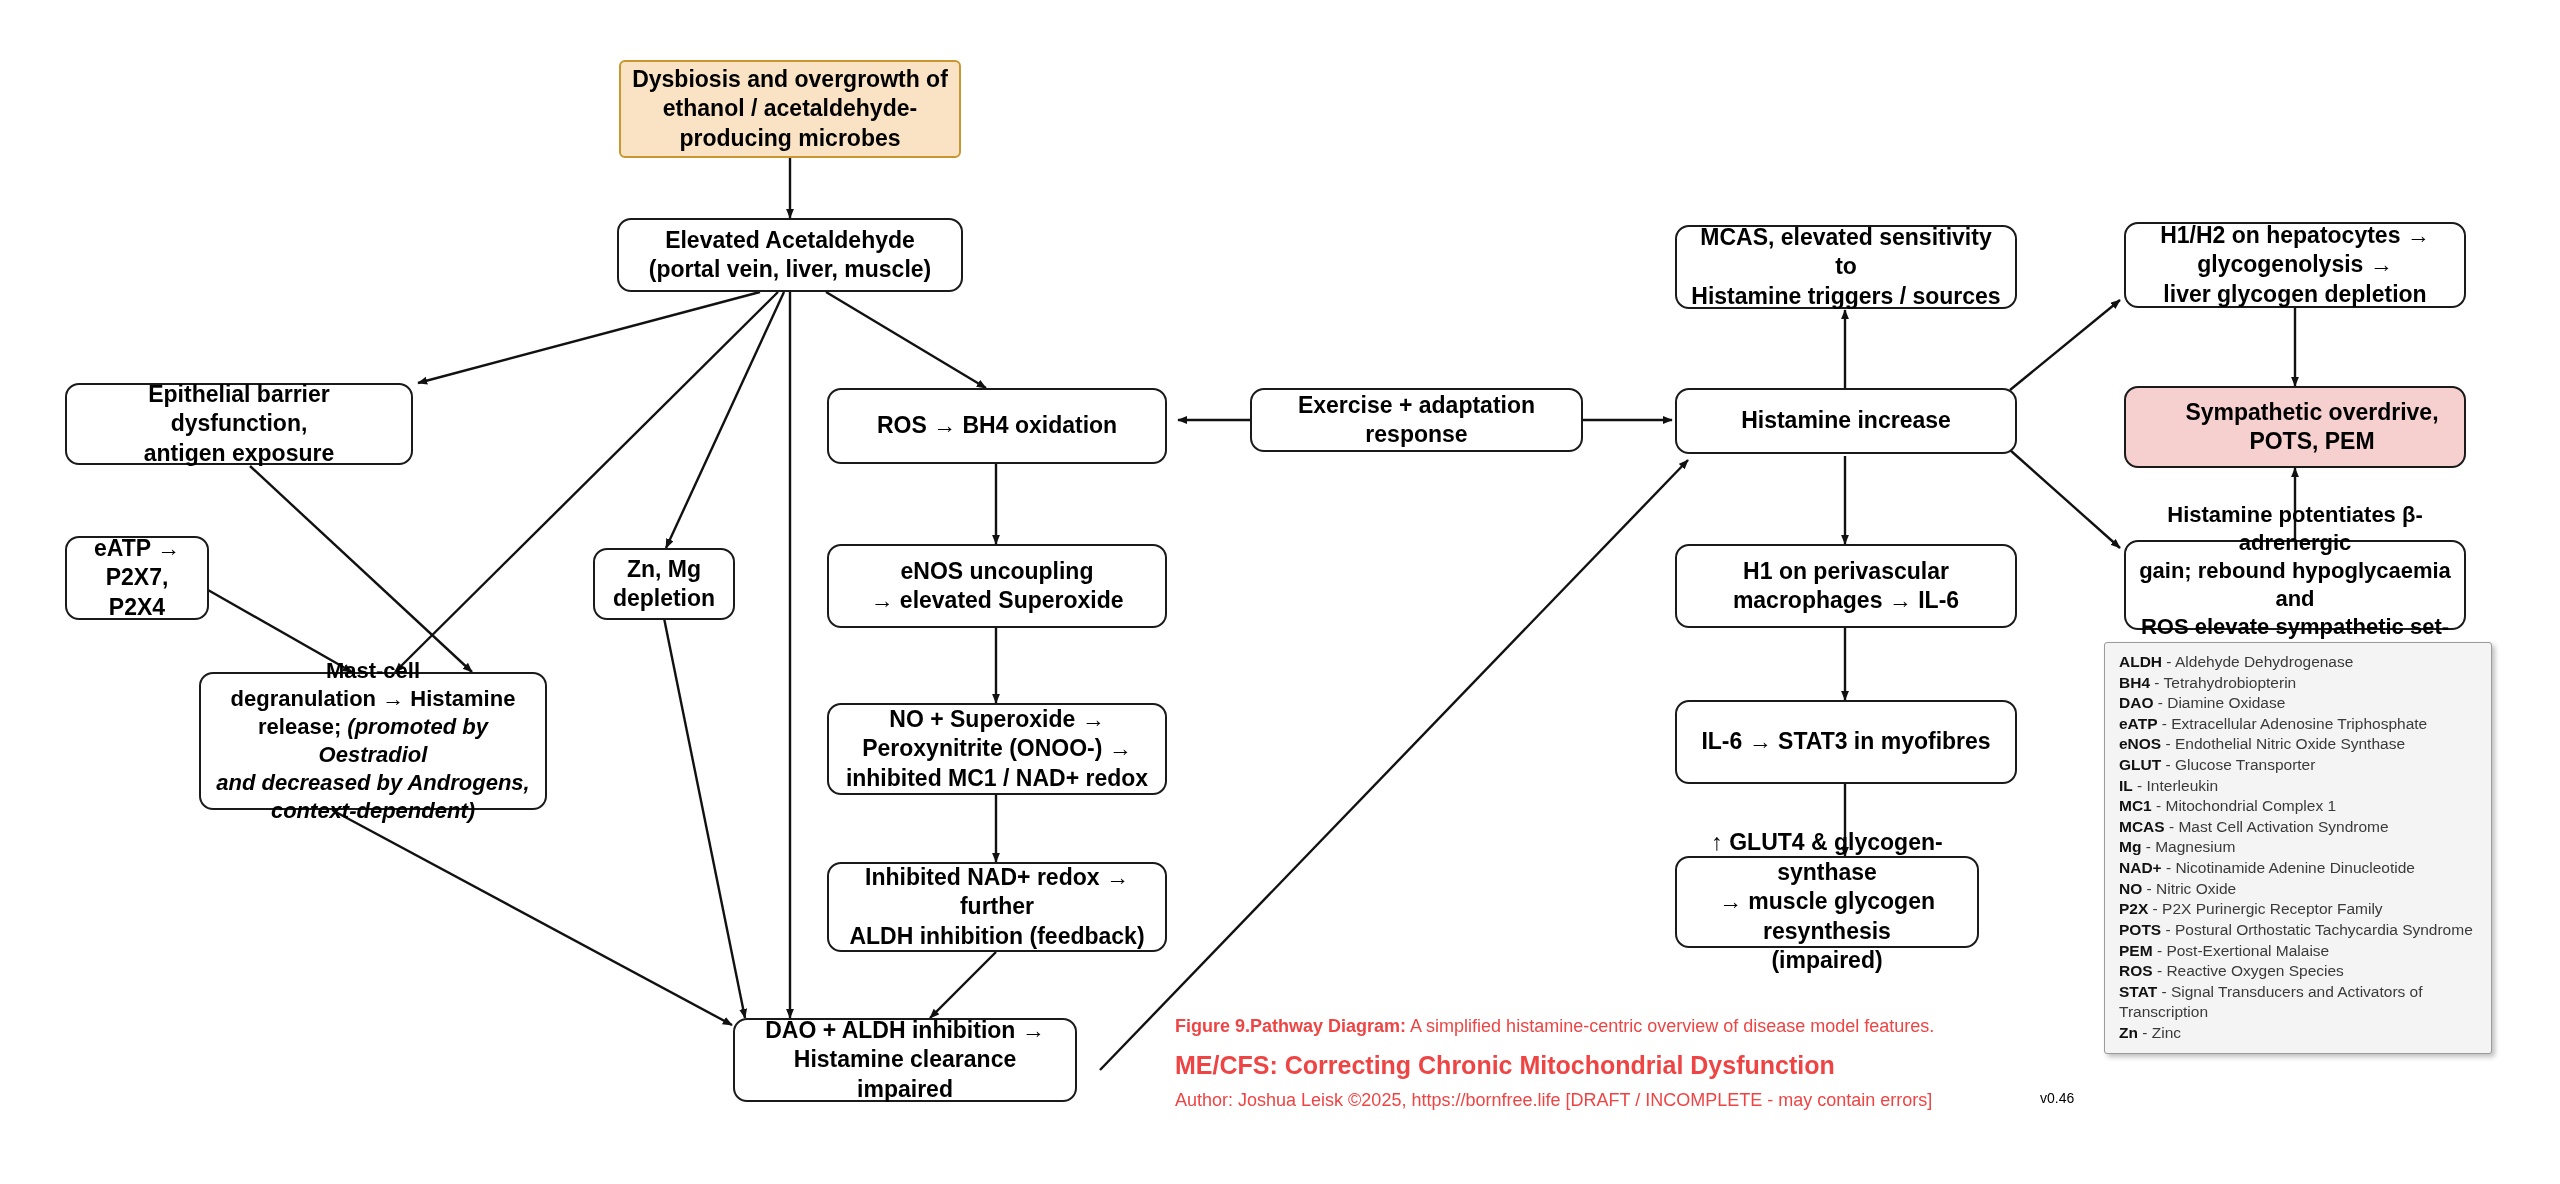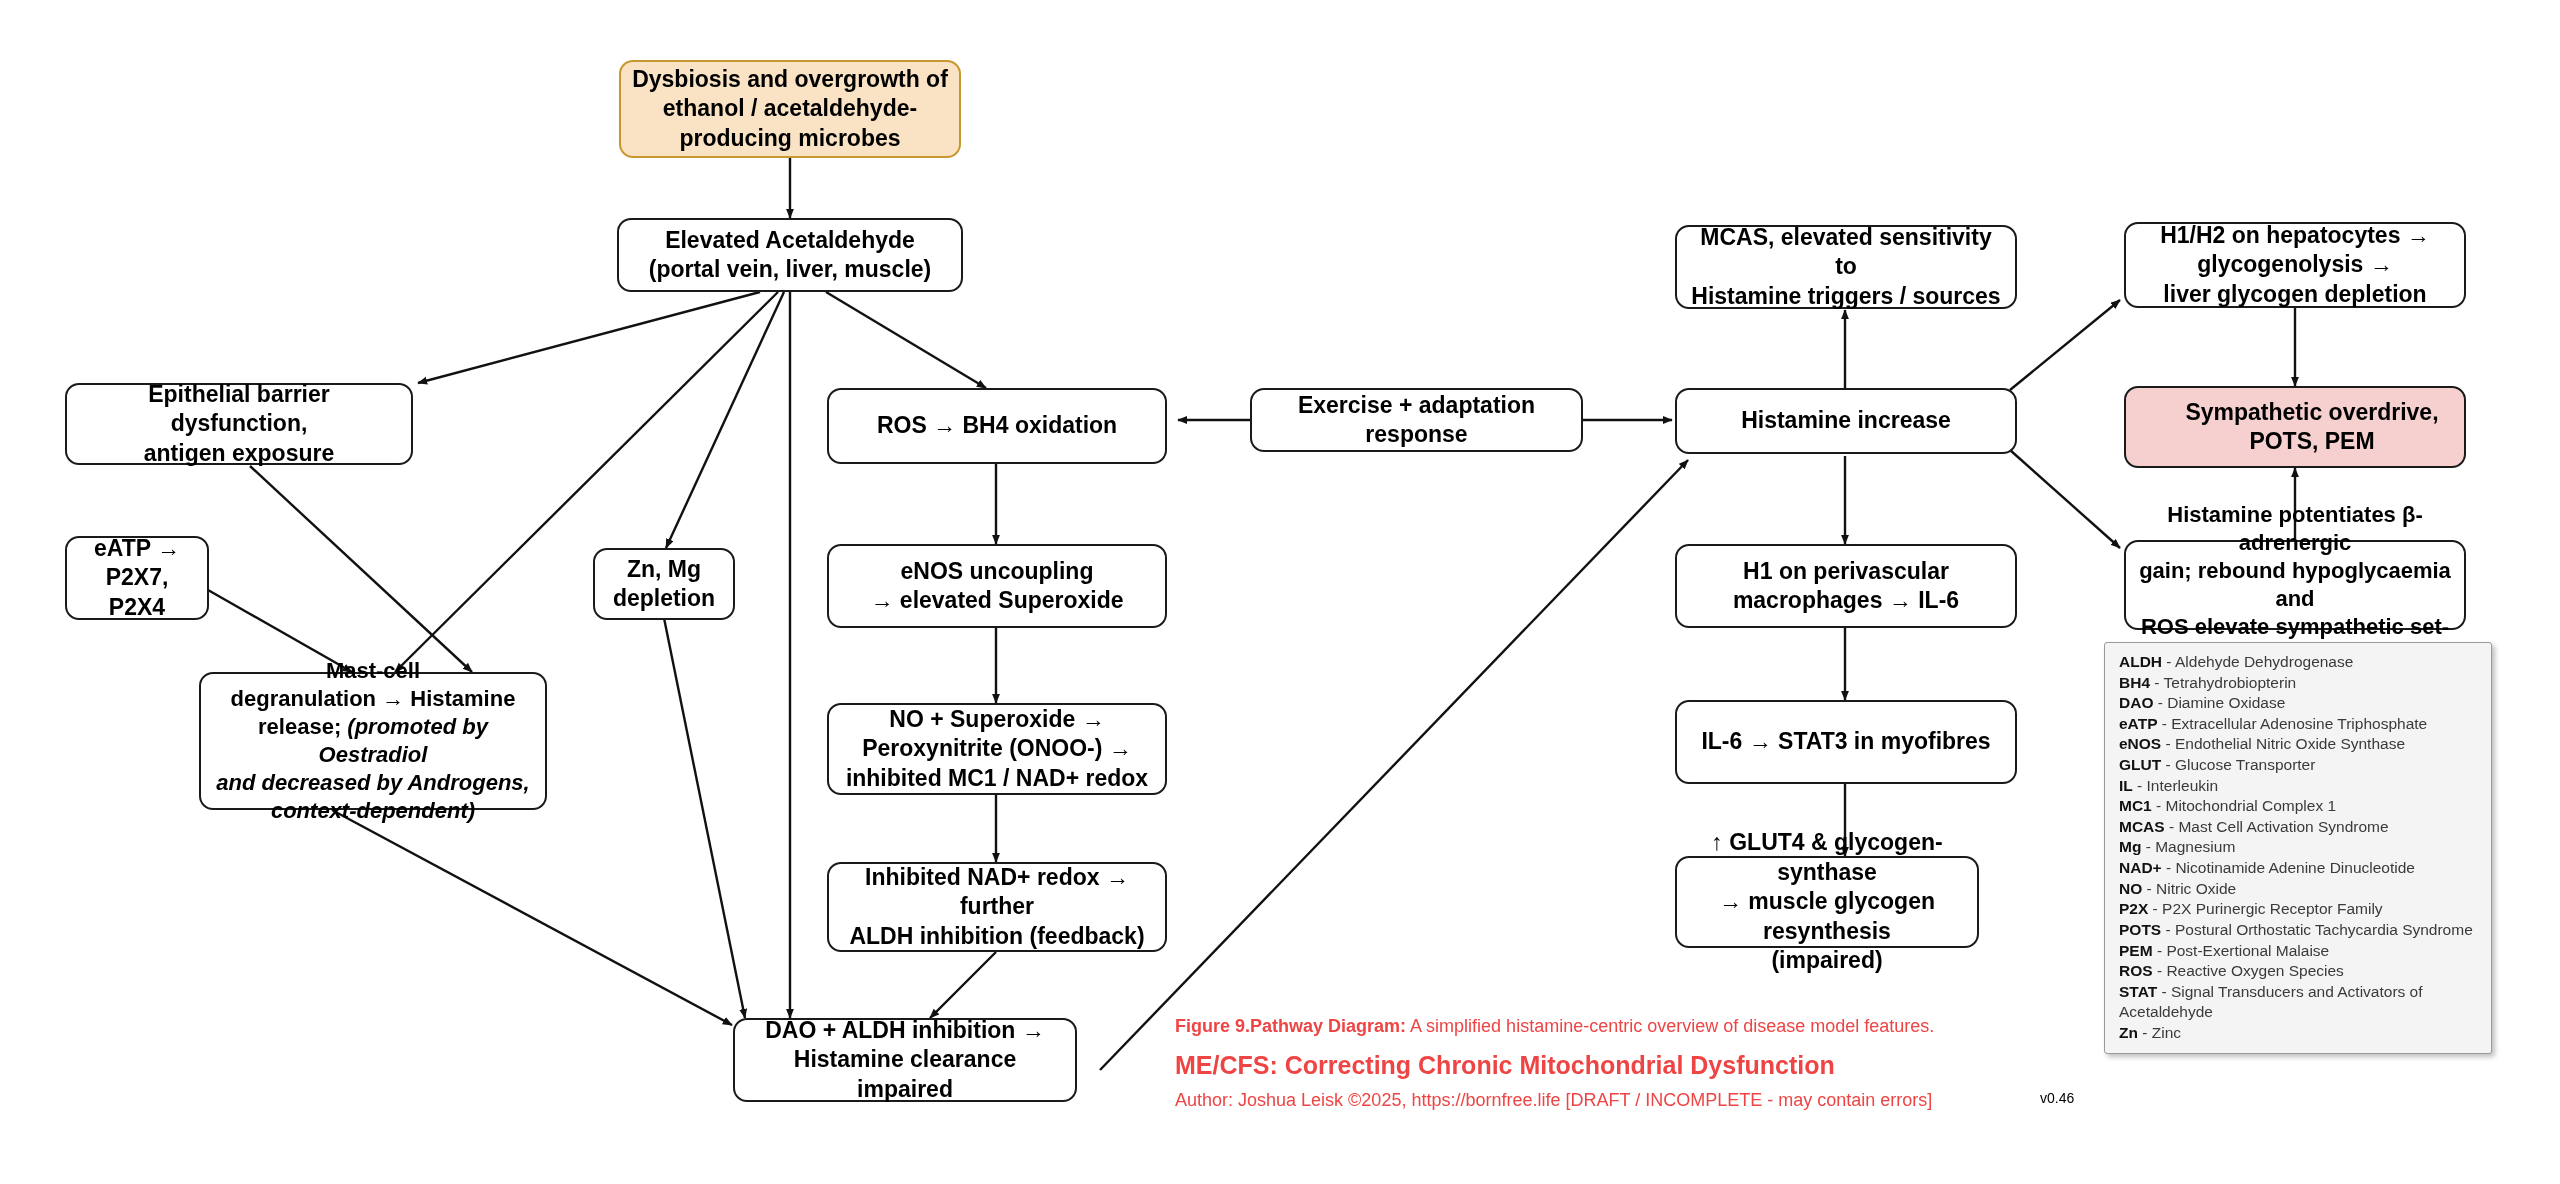--- a/index.html
+++ b/index.html
@@ -6,21 +6,21 @@
   body{width:2560px;height:1184px;position:relative;overflow:hidden;
        font-family:"Liberation Sans","DejaVu Sans",sans-serif;color:#000;}
   #stage{position:absolute;left:0;top:0;width:2560px;height:1184px;}
   svg.edges{position:absolute;left:0;top:0;width:2560px;height:1184px;pointer-events:none;}
 
   .node{position:absolute;box-sizing:border-box;border:2.2px solid #1a1a1a;
         border-radius:14px;background:#fff;display:flex;align-items:center;
         justify-content:center;text-align:center;font-weight:bold;
         font-size:23px;line-height:1.28;padding:6px 10px;}
   .node .t{display:block;width:100%;}
-  .node.src{background:#fae3c4;border-color:#c9972f;}
+  .node.src{background:#fae3c4;border-color:#c9972f;border-radius:6px;}
   .node.alert{background:#f6cfcf;border-color:#1a1a1a;}
   .node .it{font-style:italic;}
 
   #legend{position:absolute;box-sizing:border-box;background:#f4f4f4;
           border:1.5px solid #9a9a9a;border-radius:3px;
           box-shadow:3px 3px 5px rgba(0,0,0,.25);
           padding:9px 12px 9px 14px;font-size:15.5px;line-height:1.33;color:#3a3a3a;}
   #legend .row{white-space:normal;}
   #legend b{color:#111;}
 
@@ -264,21 +264,21 @@
     <div class="row">
       <b>POTS</b><span> - </span><span>Postural Orthostatic Tachycardia Syndrome</span>
     </div>
     <div class="row">
       <b>PEM</b><span> - </span><span>Post-Exertional Malaise</span>
     </div>
     <div class="row">
       <b>ROS</b><span> - </span><span>Reactive Oxygen Species</span>
     </div>
     <div class="row">
-      <b>STAT</b><span> - </span><span>Signal Transducers and Activators of Acetaldehyde</span>
+      <b>STAT</b><span> - </span><span>Signal Transducers and Activators of Transcription</span>
     </div>
     <div class="row">
       <b>Zn</b><span> - </span><span>Zinc</span>
     </div>
   </div>
 
   <div id="caption" style="left:1175px;top:1016px;width:880px;">
     <div id="cap1">
       <b>Figure 9.</b><b>Pathway Diagram:</b><span class="lite"> A simplified histamine-centric overview of disease model features.</span>
     </div>

